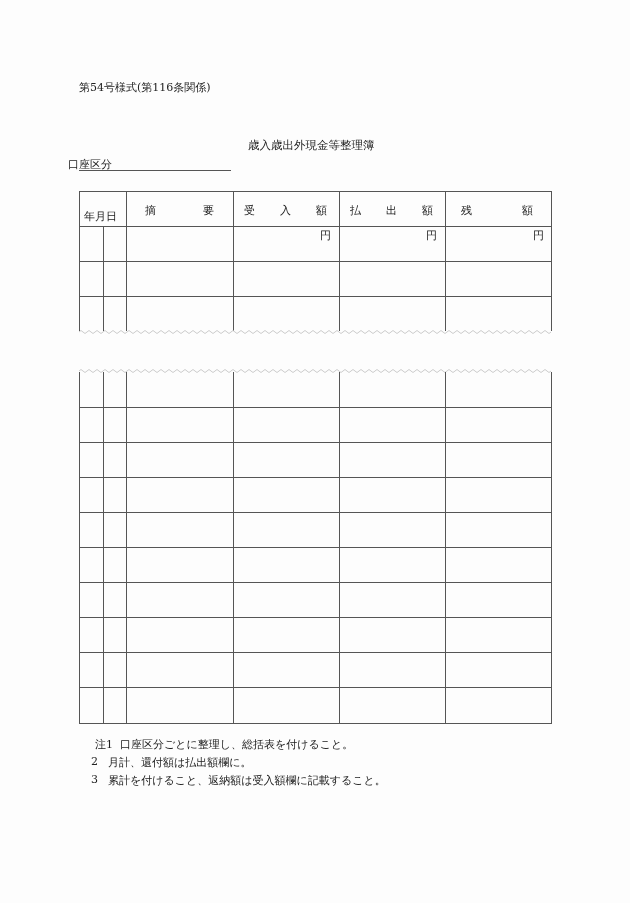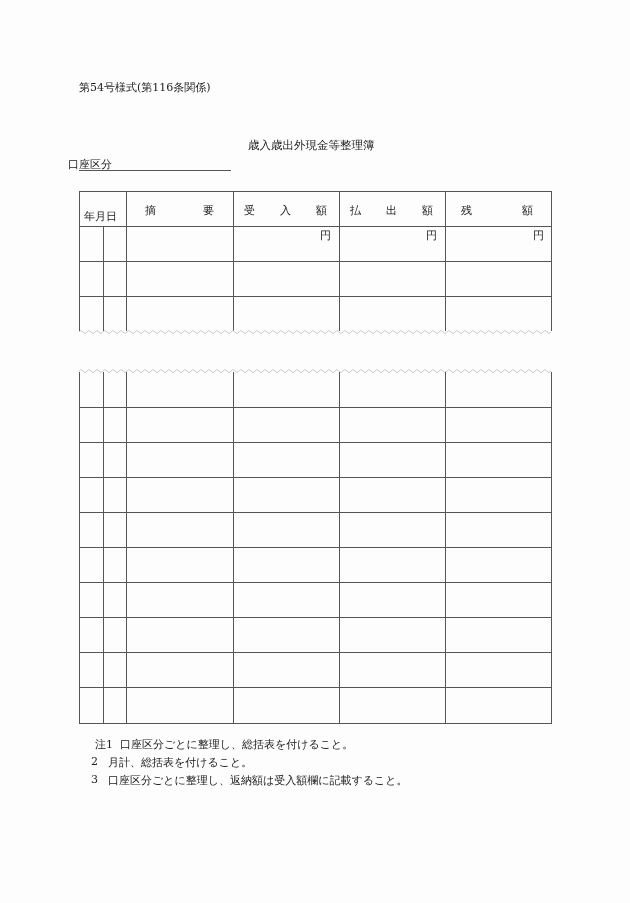--- a/index.html
+++ b/index.html
@@ -73,16 +73,16 @@
   <div class="hl" style="left:79px;top:617px;width:473px;"></div>
   <div class="hl" style="left:79px;top:652px;width:473px;"></div>
   <div class="hl" style="left:79px;top:687px;width:473px;"></div>
   <div class="hl" style="left:79px;top:723px;width:473px;"></div>
 </div>
 
 <div>
   <div class="abs t" style="left:79px;top:737px;margin-left:16px;">注1</div>
   <div class="abs t" style="left:120px;top:737px;">口座区分ごとに整理し、総括表を付けること。</div>
   <div class="abs t" style="left:91px;top:755px;">2</div>
-  <div class="abs t" style="left:108px;top:755px;">月計、総括表を付けること。</div>
+  <div class="abs t" style="left:108px;top:755px;">月計、還付額は払出額欄に。</div>
   <div class="abs t" style="left:91px;top:773px;">3</div>
-  <div class="abs t" style="left:108px;top:773px;">口座区分ごとに整理し、返納額は受入額欄に記載すること。</div>
+  <div class="abs t" style="left:108px;top:773px;">累計を付けること、返納額は受入額欄に記載すること。</div>
 </div>
 
 </body></html>

